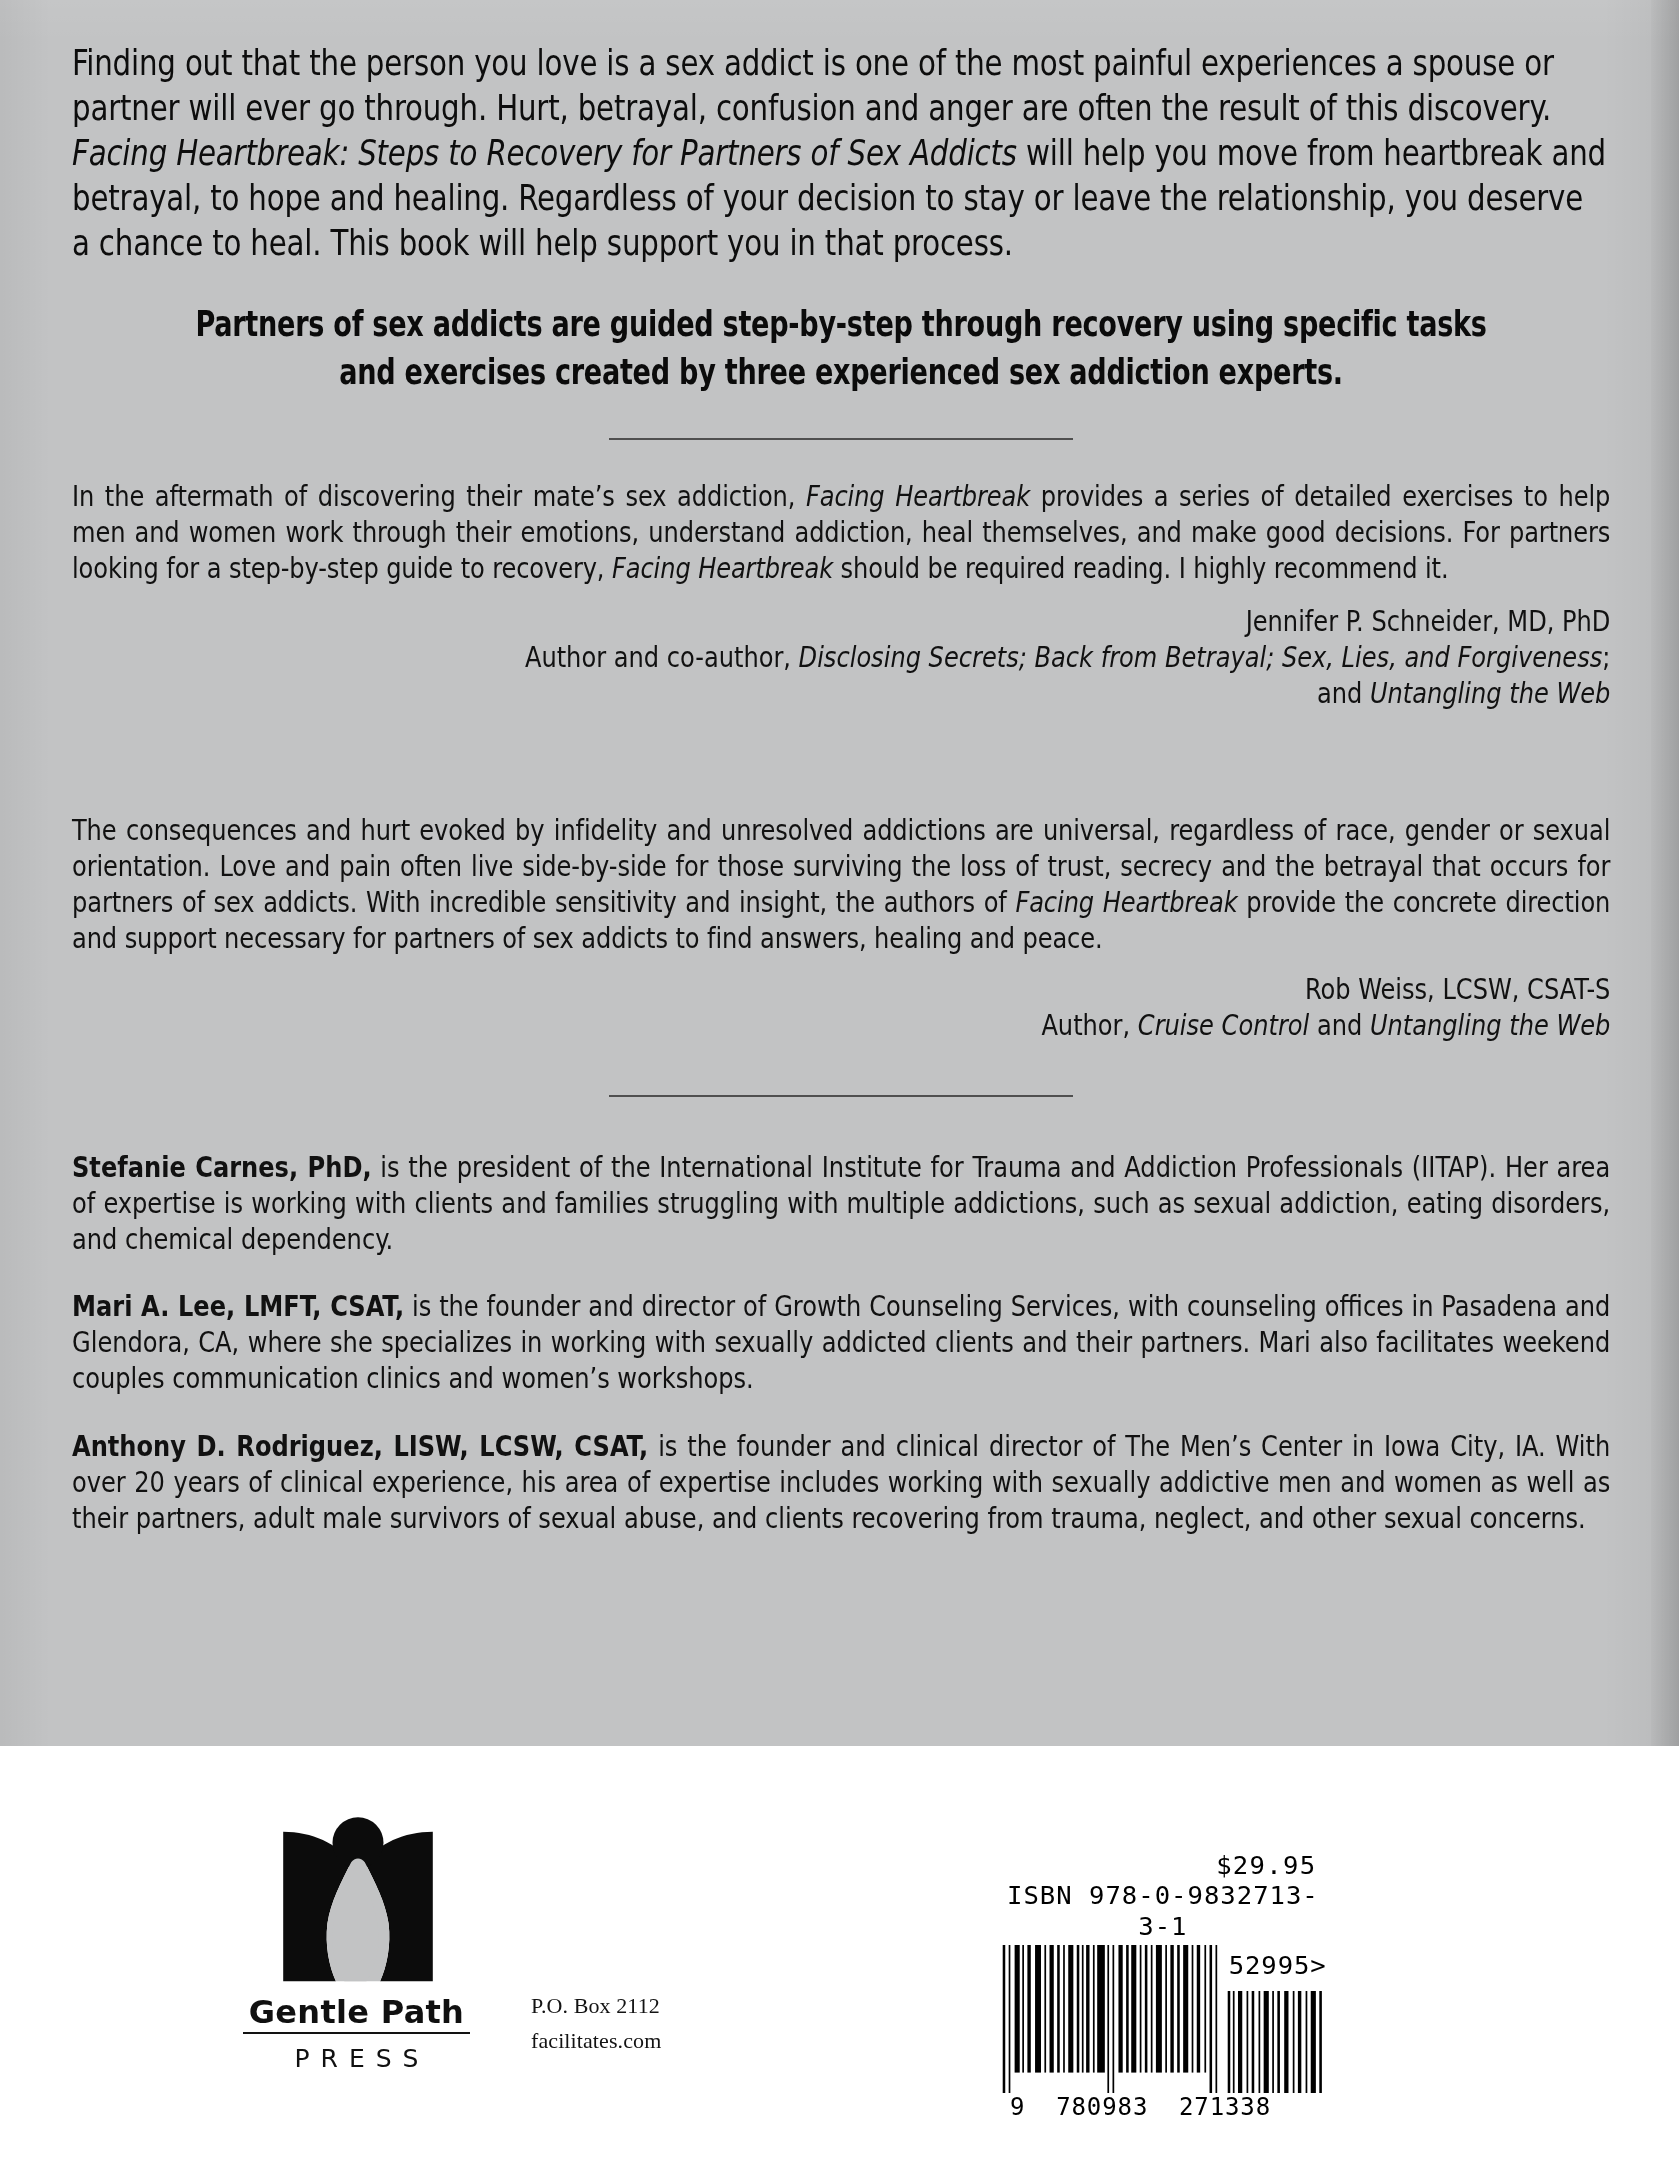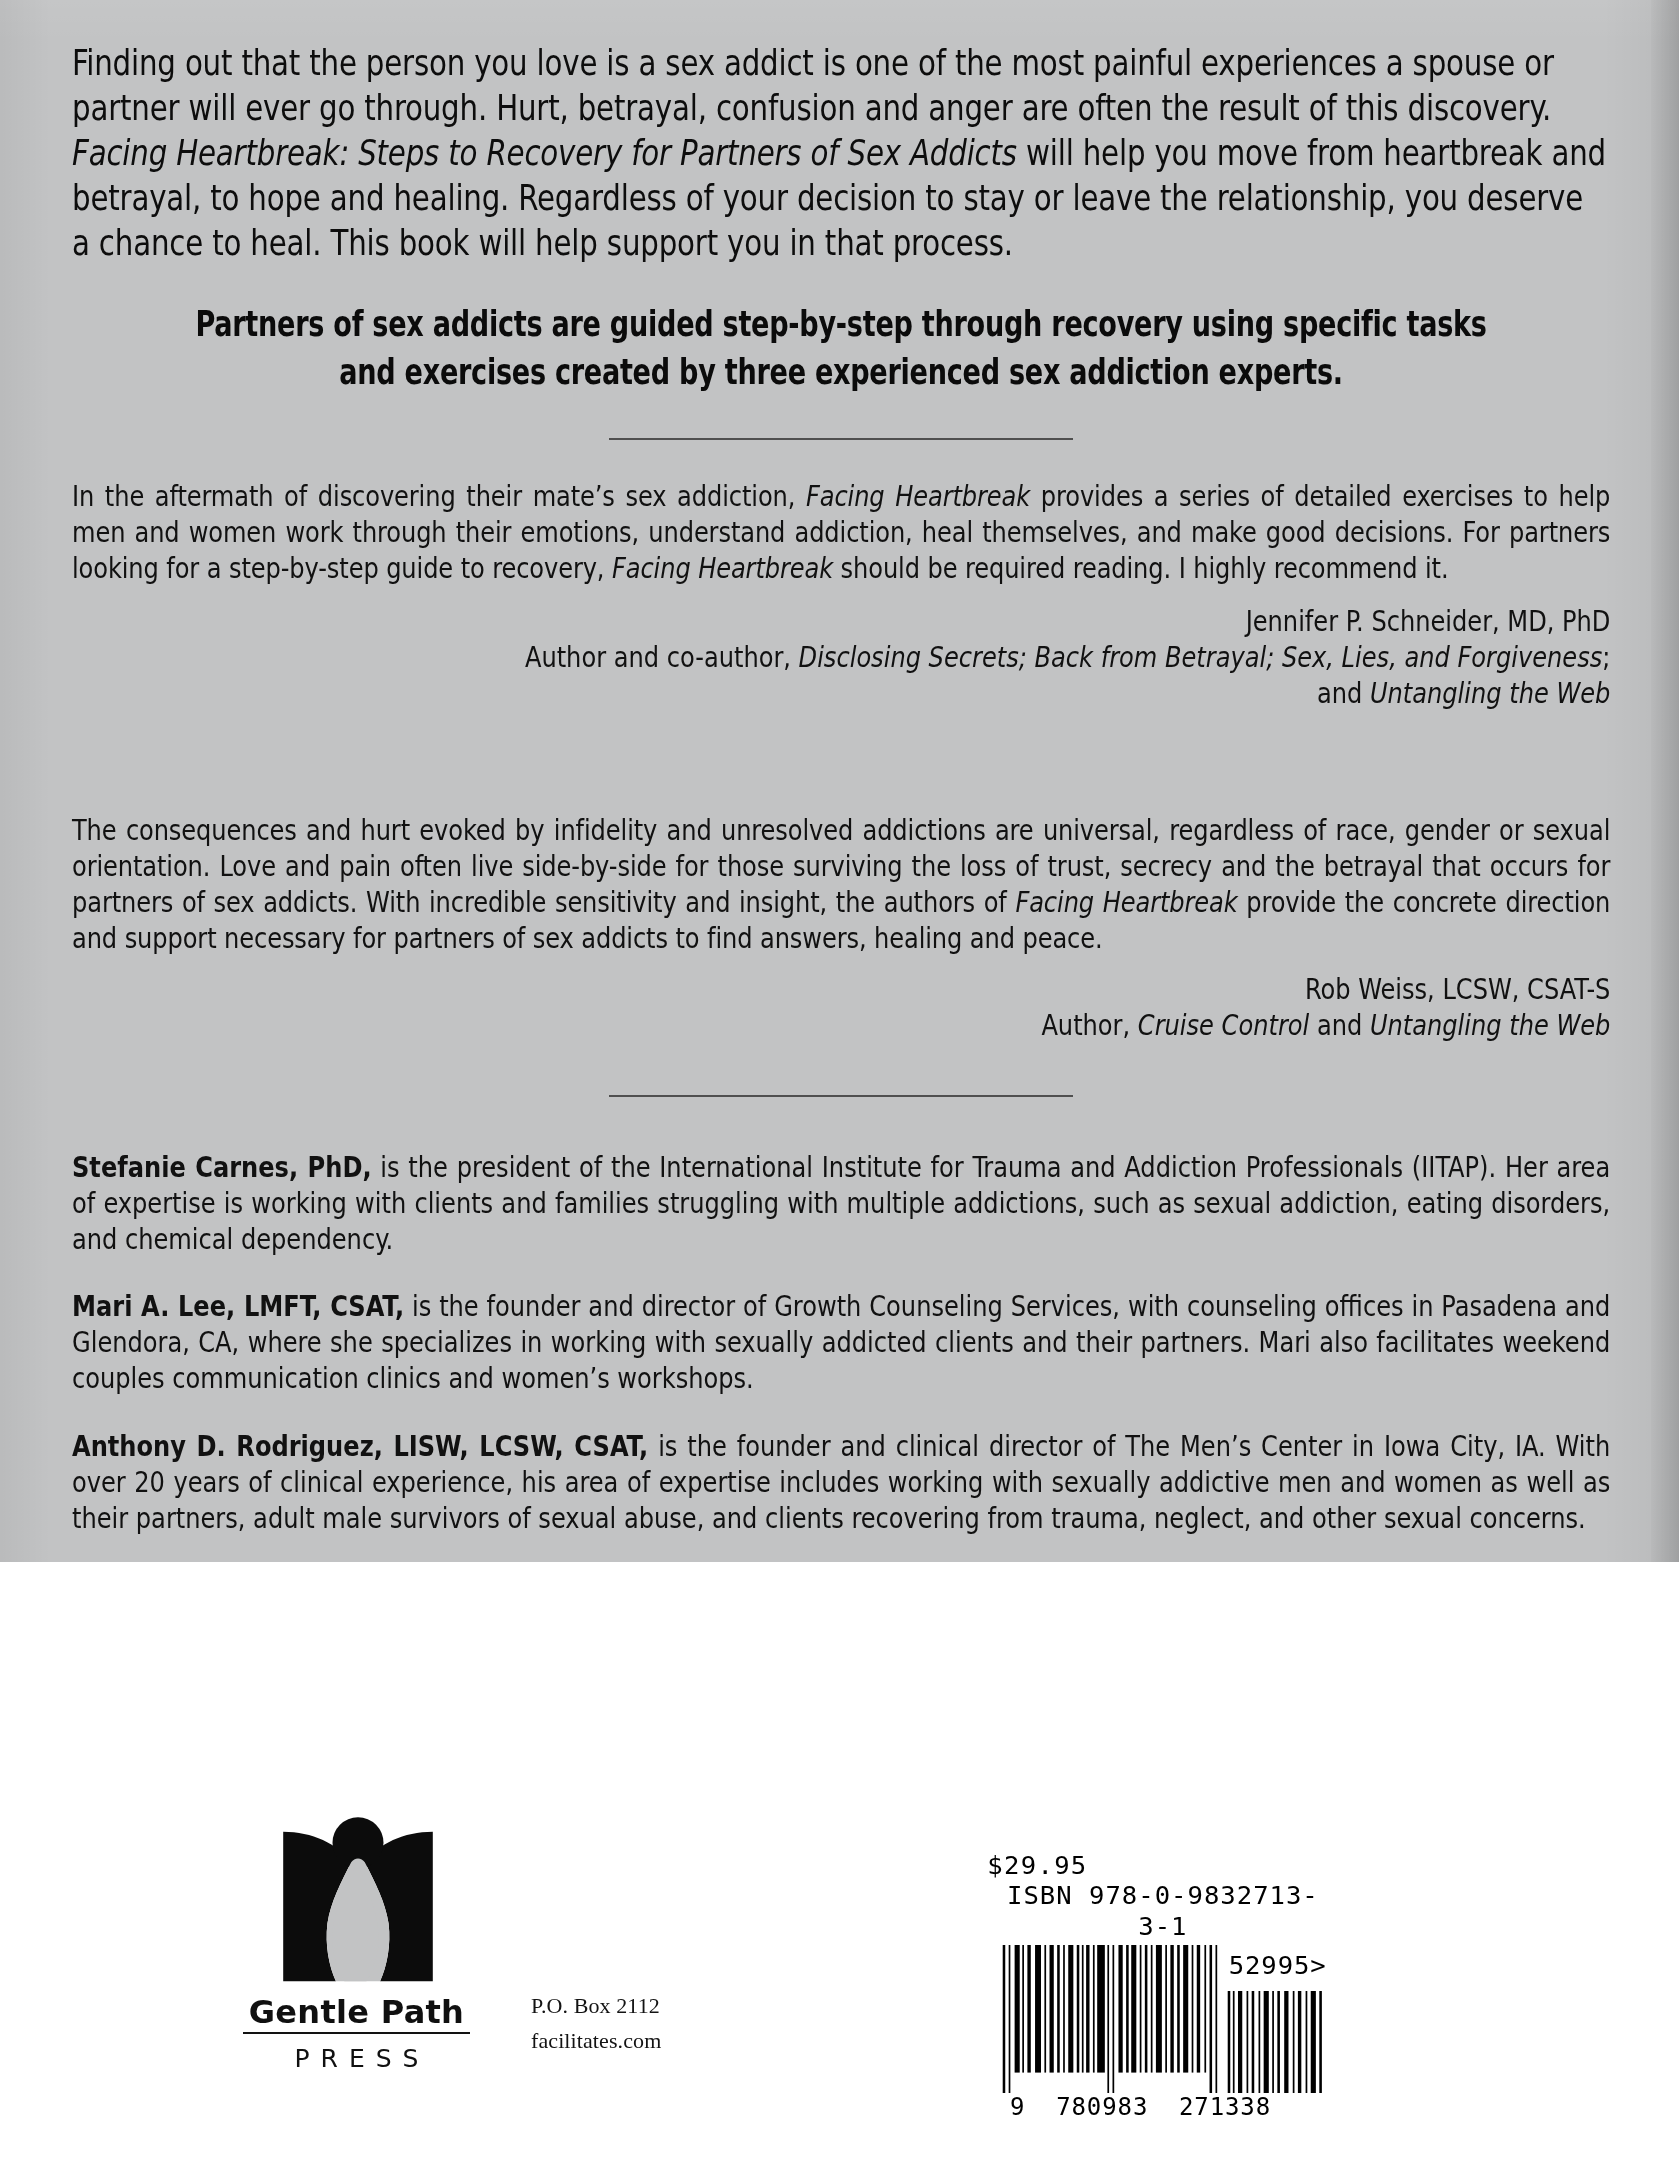--- a/index.html
+++ b/index.html
@@ -11,21 +11,21 @@
     width: 1680px;
     height: 2181px;
     font-family: "Liberation Sans", sans-serif;
     overflow: hidden;
   }
 
   
   #cover {
     position: relative;
     width: 1680px;
-    height: 1562px;
+    height: 1746px;
     background: #c2c3c4;
     box-sizing: border-box;
     padding: 0;
     
     background-image:
       linear-gradient(to right, rgba(0,0,0,0.045) 0px, rgba(0,0,0,0.0) 51px),
       linear-gradient(to left,  rgba(0,0,0,0.05) 0px, rgba(0,0,0,0.0) 77px),
       linear-gradient(to bottom, rgba(255,255,255,0.05) 0px, rgba(0,0,0,0.0) 43px);
   }
   
@@ -211,20 +211,21 @@
     top: 25.6px;
     width: 375px;
     height: 298px;
     background: #ffffff;
     box-sizing: border-box;
     padding: 12px 15.3px 8.5px 15.3px;
   }
   .bc-price {
     font-family: "DejaVu Sans Mono", monospace;
     font-size: 25.6px;
+    text-align: right;
     color: #000;
     letter-spacing: 1.3px;
     padding-right: 15.3px;
     line-height: 29px;
   }
   .bc-isbn {
     font-family: "DejaVu Sans Mono", monospace;
     font-size: 25.6px;
     text-align: center;
     color: #000;

